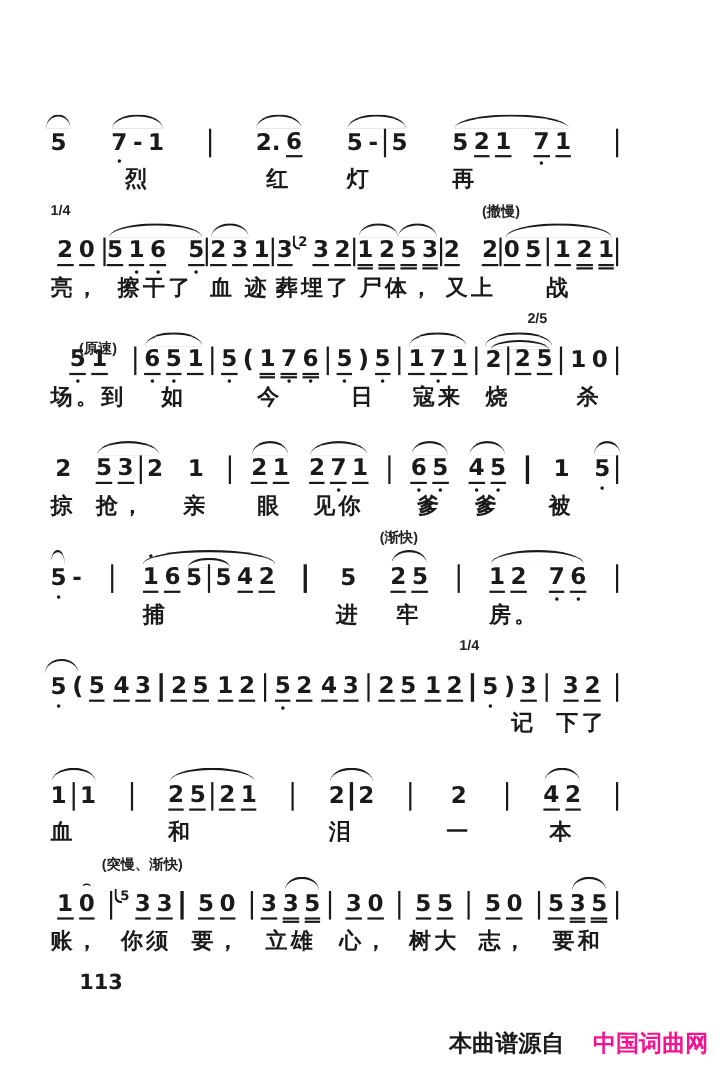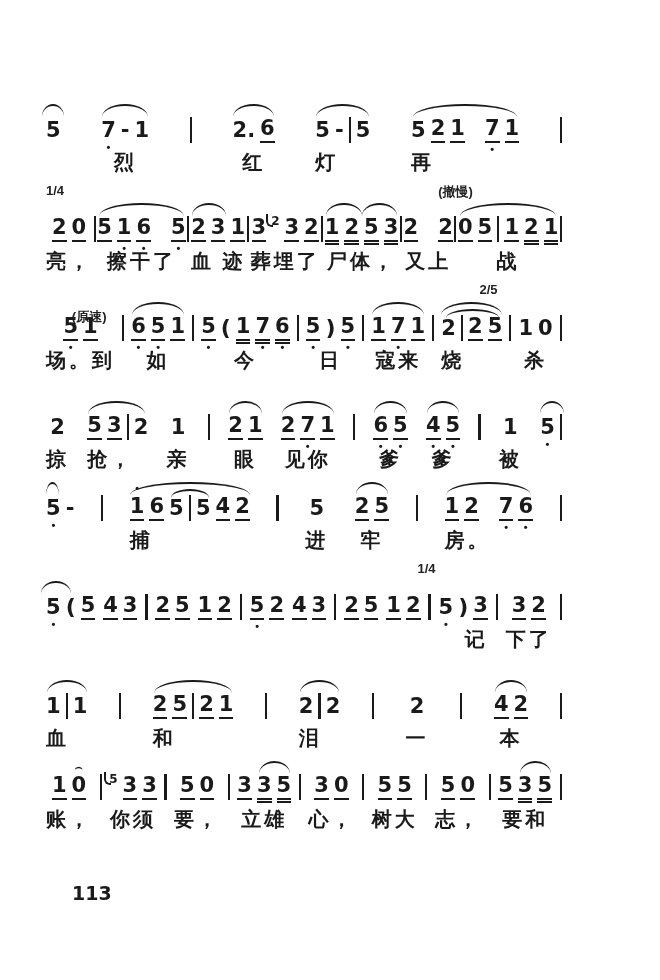--- a/index.html
+++ b/index.html
@@ -424,20 +424,23 @@
             <div class="slur" style="left: 0%; width: 110%;"></div>
             <div class="toks">
               <span class="tok"><span class="n">5</span><span class="db">•</span></span>
               <div class="bar"></div>
             </div>
             <div class="lyric"></div>
           </div>
         </div>
       </div>
       <div class="line">
+        <div class="ann-row">
+          <span class="ann" style="left: 58%;">(渐快)</span>
+        </div>
         <div class="units">
           <div class="unit">
             <div class="slur" style="left: 0%; width: 45%;"></div>
             <div class="toks">
               <span class="tok"><span class="n">5</span><span class="db">•</span></span>
               <span class="tok"><span class="n">-</span></span>
             </div>
             <div class="lyric"></div>
           </div>
           <div class="unit">
@@ -693,20 +696,23 @@
           </div>
           <div class="unit">
             <div class="toks">
               <div class="bar"></div>
             </div>
             <div class="lyric"></div>
           </div>
         </div>
       </div>
       <div class="line">
+        <div class="ann-row">
+          <span class="ann" style="left: 9%;">(突慢、渐快)</span>
+        </div>
         <div class="units">
           <div class="unit">
             <div class="toks">
               <span class="tok"><span class="n u">1</span></span>
               <span class="tok"><span class="n u">0</span><span class="da caret">⌢</span></span>
             </div>
             <div class="lyric">账，</div>
           </div>
           <div class="unit">
             <div class="toks">
@@ -807,13 +813,17 @@
           <div class="unit">
             <div class="toks">
               <div class="bar"></div>
             </div>
             <div class="lyric"></div>
           </div>
         </div>
       </div>
     </div>
   <div class="pagenum">113</div>
+  <div class="source">
+    <span>本曲谱源自</span>
+    <span class="brand" style="color: rgb(245, 18, 142);">中国词曲网</span>
+  </div>
 </div>
 
 </body></html>

